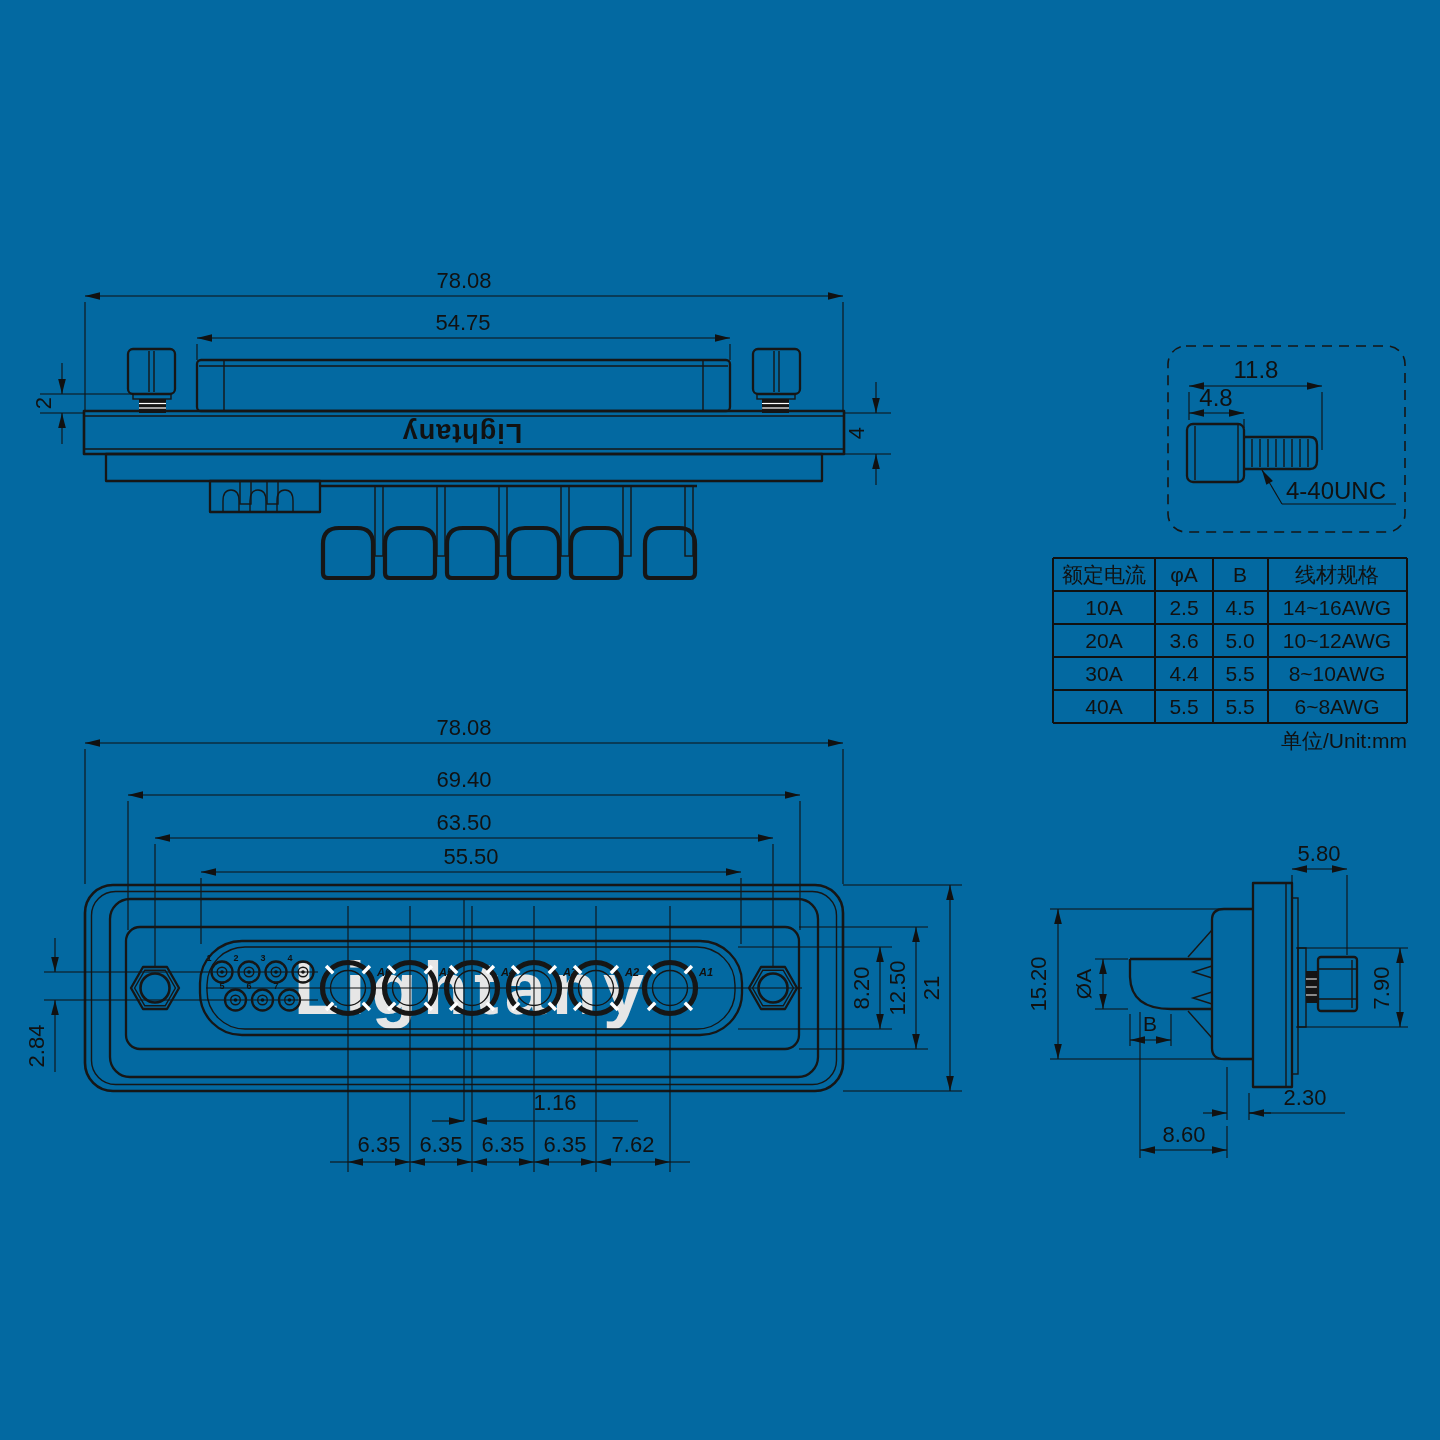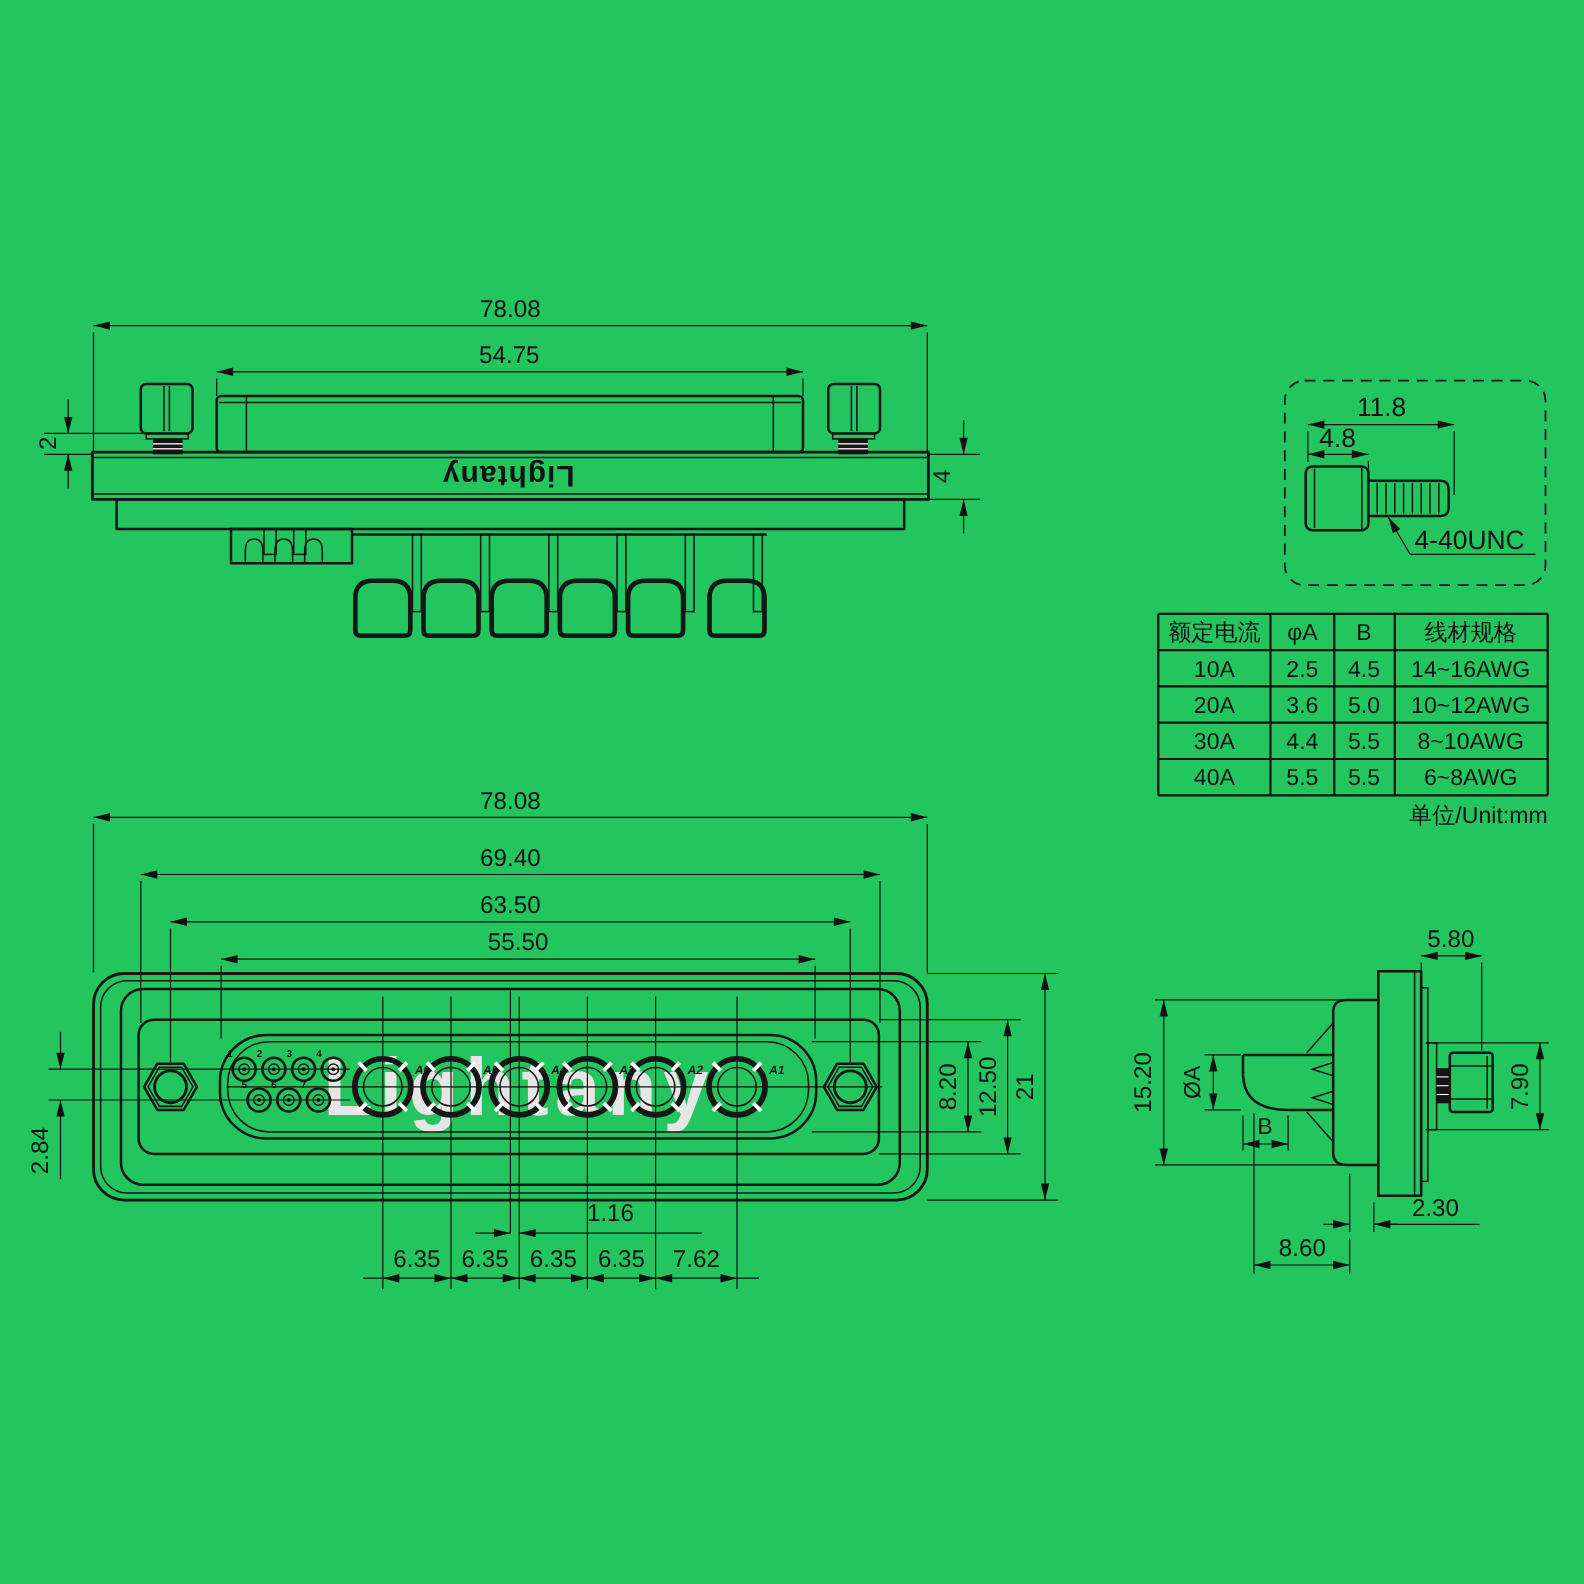--- a/index.html
+++ b/index.html
@@ -1,16 +1,16 @@
 <!DOCTYPE html>
 <html><head>
 <meta charset="utf-8">
 <style>
   html,body{margin:0;padding:0;background:#fff;}
-  .canvas{position:relative;width:1440px;height:1440px;background:#22c55e;overflow:hidden;}
+  .canvas{position:relative;width:1440px;height:1440px;background:#0369a1;overflow:hidden;}
   svg{position:absolute;left:0;top:0;}
   text{font-family:"Liberation Sans","DejaVu Sans",sans-serif;fill:#111;}
   .d{font-size:22px;}
   .d2{font-size:21px;}
   .ld{font-size:24px;}
   .tbl{font-size:21px;}
   .pin{font-size:9px;font-weight:bold;}
   .amark{font-size:11px;font-weight:bold;font-style:italic;}
   .logo{font-size:27px;font-weight:bold;letter-spacing:1px;}
   .wm{font-size:74px;font-weight:bold;fill:#e6e6e6;letter-spacing:6px;}

